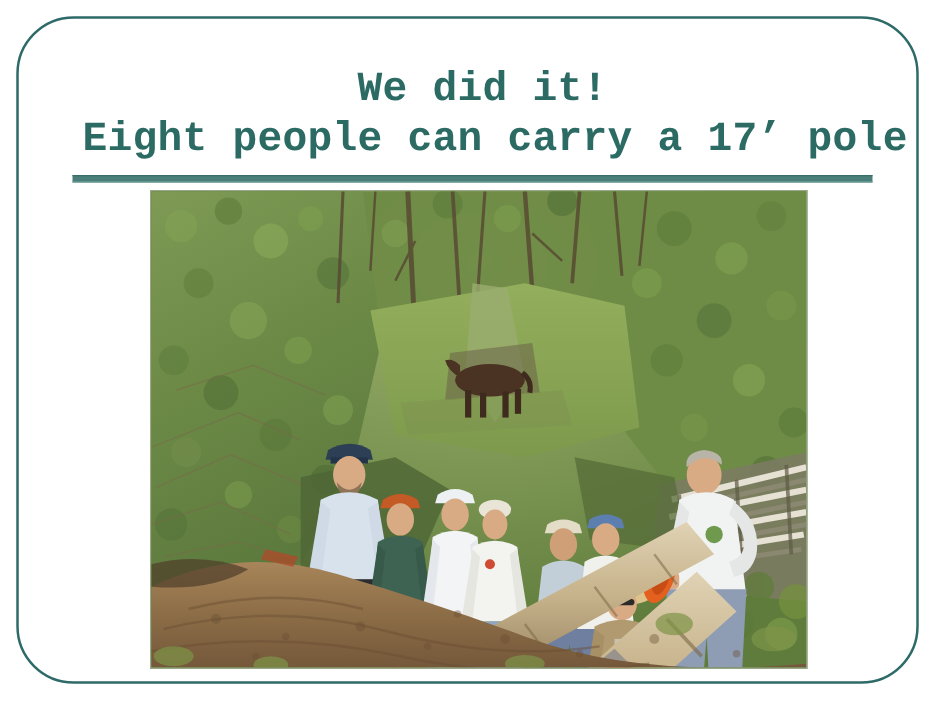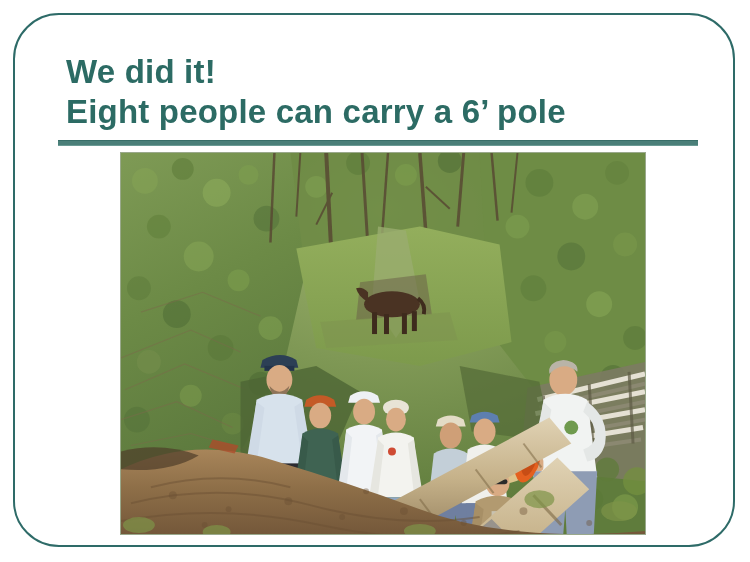--- a/index.html
+++ b/index.html
@@ -36,27 +36,28 @@
   }
 
   
   #title-block {
     position: absolute;
     left: 66px;
     top: 52px;
     width: 640px;
   }
   .title-line {
-    font-family: Liberation Sans, sans-serif;
+    font-family: Liberation Mono, monospace;
     font-weight: bold;
     font-size: 33px;
     line-height: 40px;
     letter-spacing: 0.2px;
     color: #2c6b64;
     white-space: nowrap;
+    text-align: center;
   }
 
   #title-rule {
     position: absolute;
     left: 58px;
     top: 140px;
     width: 640px;
     height: 4px;
     background: #4a7f79;
     border-top: 1px solid #386e68;
@@ -81,21 +82,21 @@
 </style>
 </head>
 <body>
 
 <div id="slide">
 
   <div id="slide-frame"></div>
 
   <div id="title-block">
     <div class="title-line">We did it!</div>
-    <div class="title-line">Eight people can carry a 6’ pole</div>
+    <div class="title-line">Eight people can carry a 17’ pole</div>
   </div>
 
   <div id="title-rule"></div>
 
   <div id="photo">
     <svg viewBox="0 0 526 383" preserveAspectRatio="none">
       <defs>
         <linearGradient id="gBrushL" x1="0" y1="0" x2="0.3" y2="1">
           <stop offset="0" stop-color="#7e9a55"></stop>
           <stop offset="0.5" stop-color="#6c8a46"></stop>

